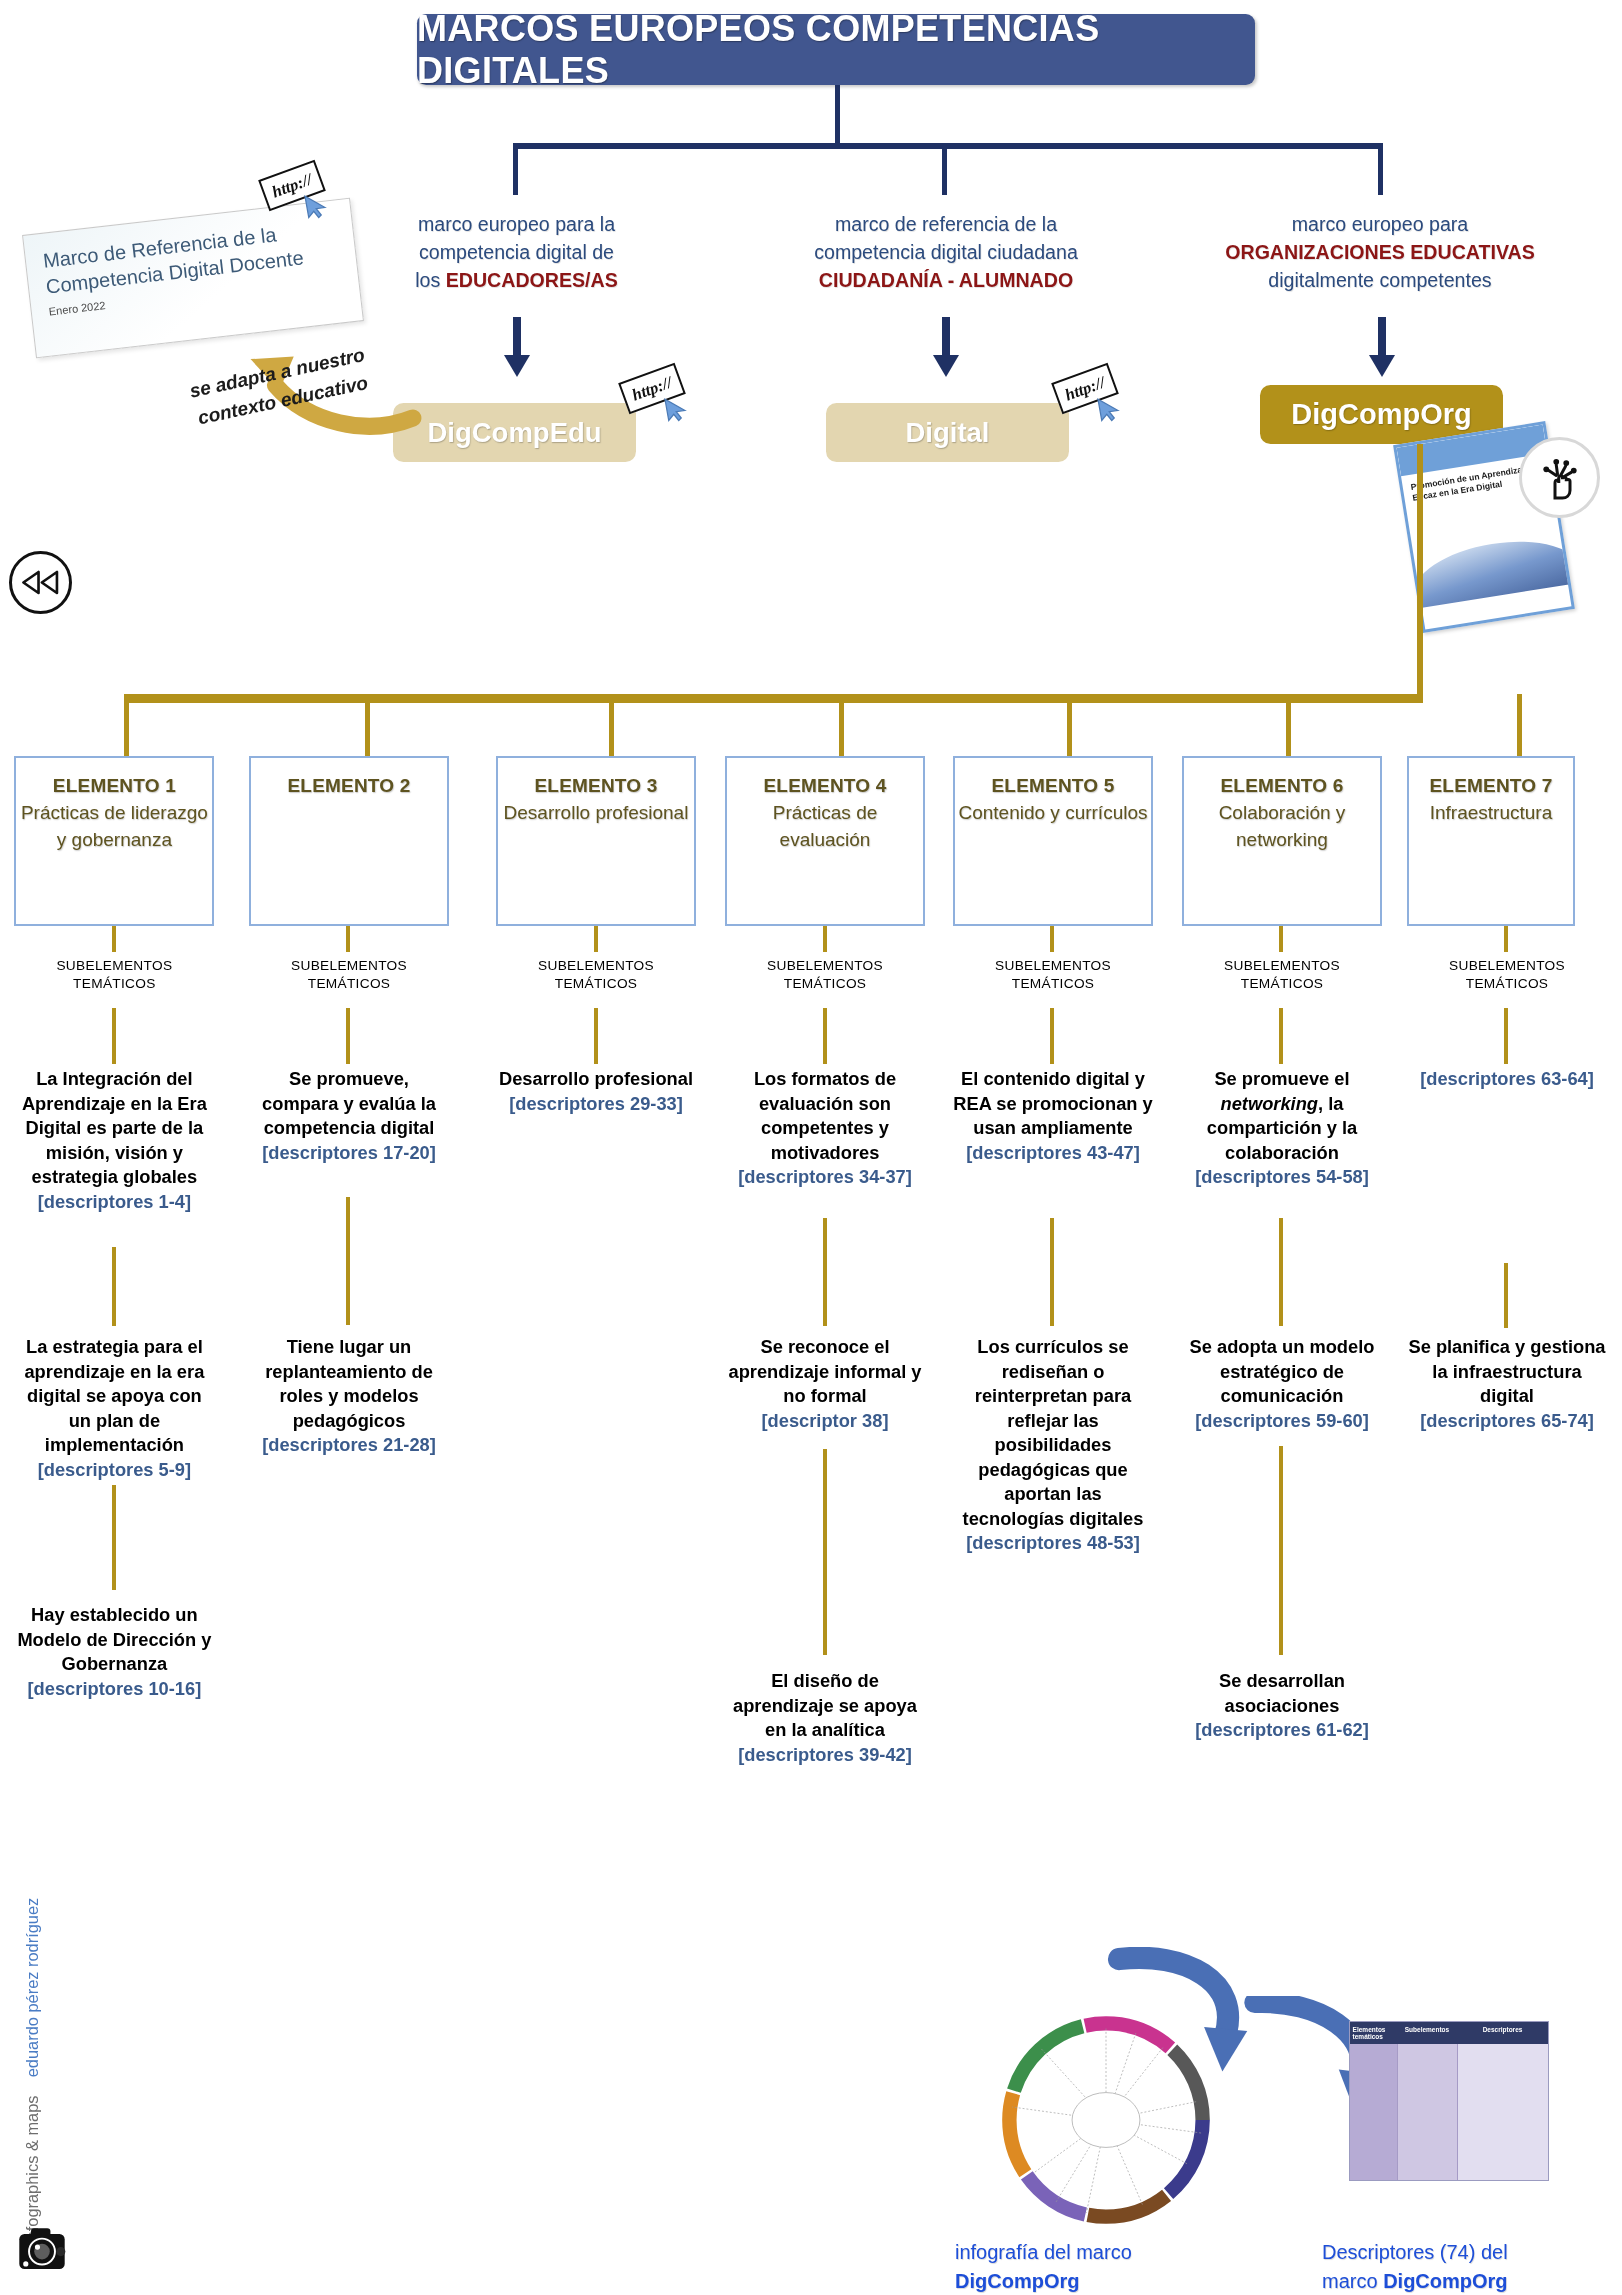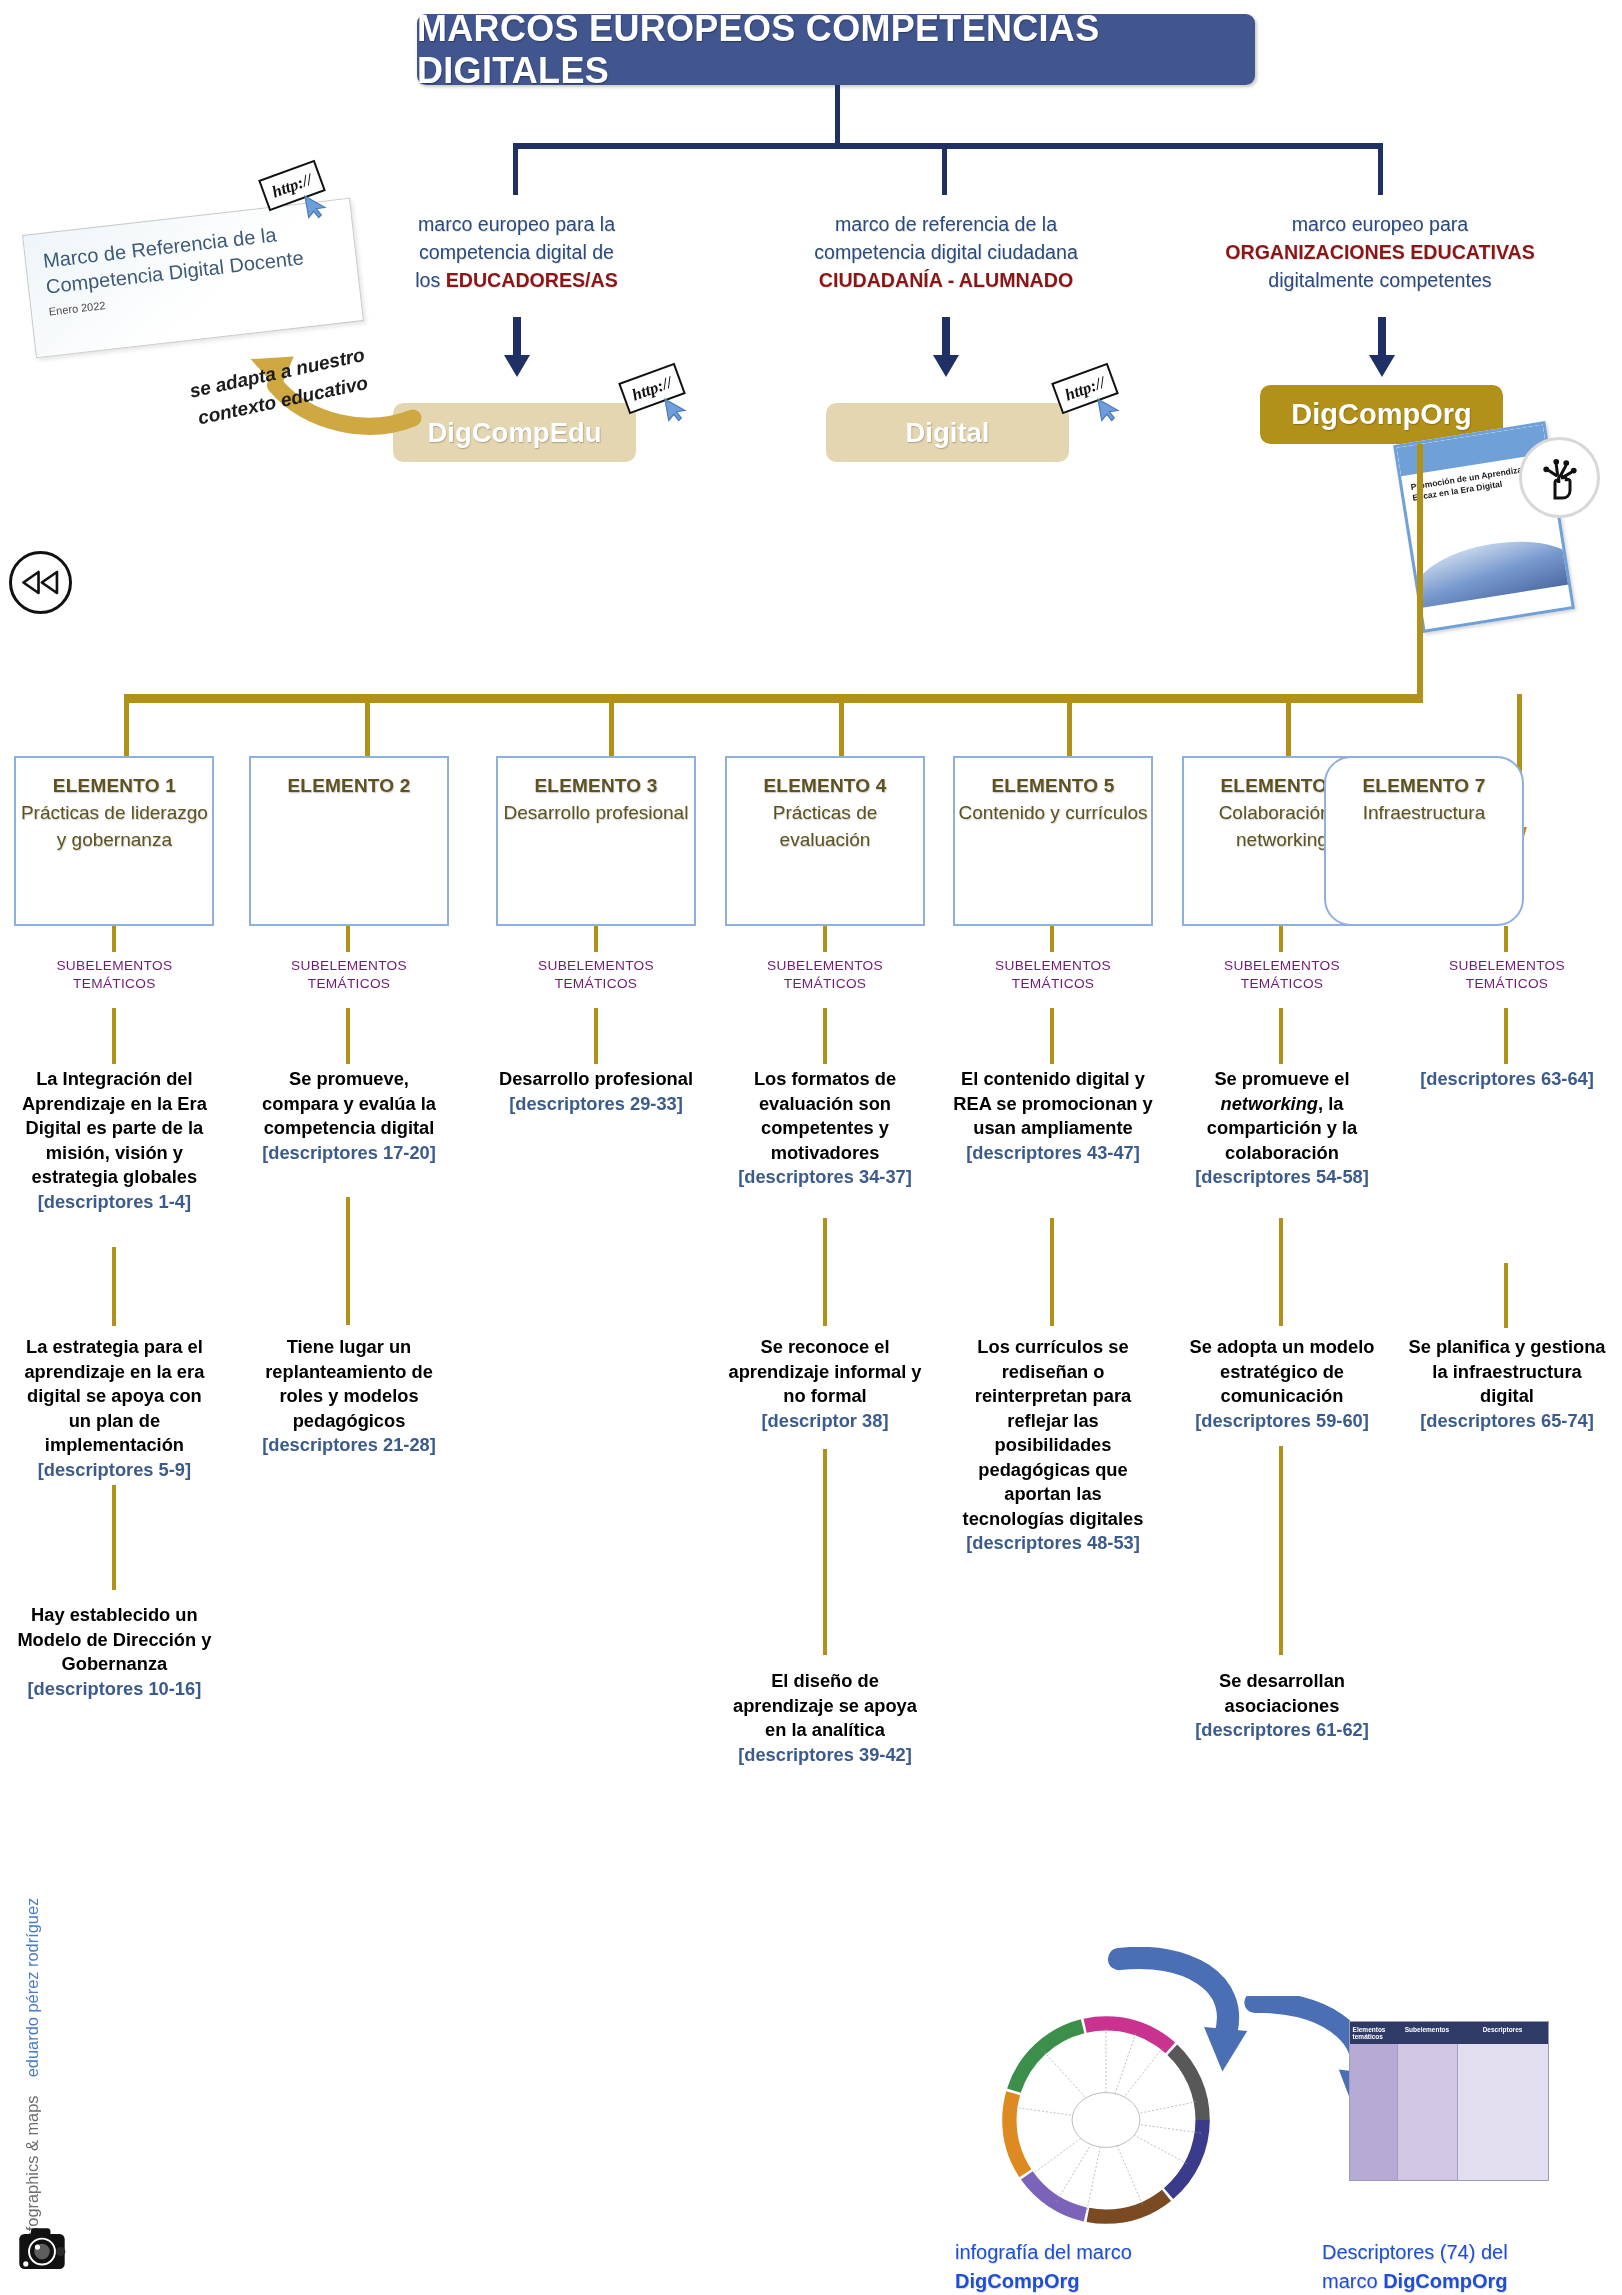--- a/index.html
+++ b/index.html
@@ -118,21 +118,21 @@
     text-shadow: 0.7px 1.3px 1.3px rgba(0,0,0,.22);
     font-family: "Liberation Sans", sans-serif;
   }
   .elbox .en {
     font-size: 19px; color: #5e5320; line-height: 1.42;
     text-shadow: 0.7px 1.3px 1.3px rgba(0,0,0,.22);
     font-family: "Liberation Sans", sans-serif;
   }
 
   .sublabel {
-    text-align: center; font-size: 13.7px; color: #701a75;
+    text-align: center; font-size: 13.7px; color: #000000;
     line-height: 1.35; letter-spacing: 0.3px;
     font-family: "Liberation Sans", sans-serif;
   }
 
   .node {
     text-align: center; font-size: 18.3px; color: #000;
     line-height: 1.34; font-family: "Liberation Sans", sans-serif; font-weight: bold;
   }
   .node .desc { color: #3a5b8c; display: block; }
   .node i { font-style: italic; }
@@ -322,21 +322,21 @@
   <div class="en">Prácticas de evaluación</div>
 </div>
 <div class="abs elbox" style="left:953px;top:756px;width:200px;height:170px;">
   <div class="eh">ELEMENTO 5</div>
   <div class="en">Contenido y currículos</div>
 </div>
 <div class="abs elbox" style="left:1182px;top:756px;width:200px;height:170px;">
   <div class="eh">ELEMENTO 6</div>
   <div class="en">Colaboración y networking</div>
 </div>
-<div class="abs elbox" style="left:1324px;top:756px;width:200px;height:170px;border-radius:27px;">
+<div class="abs elbox" style="left:1407px;top:756px;width:168px;height:170px;">
   <div class="eh">ELEMENTO 7</div>
   <div class="en">Infraestructura</div>
 </div>
 
 <div class="abs gv" style="left:112px;top:926px;width:3.9px;height:26px;"></div>
 <div class="abs sublabel" style="left:14.4px;top:957px;width:200px;">SUBELEMENTOS TEMÁTICOS</div>
 <div class="abs gv" style="left:112px;top:1008px;width:3.9px;height:56px;"></div>
 
 <div class="abs gv" style="left:346px;top:926px;width:3.9px;height:26px;"></div>
 <div class="abs sublabel" style="left:249px;top:957px;width:200px;">SUBELEMENTOS TEMÁTICOS</div>

